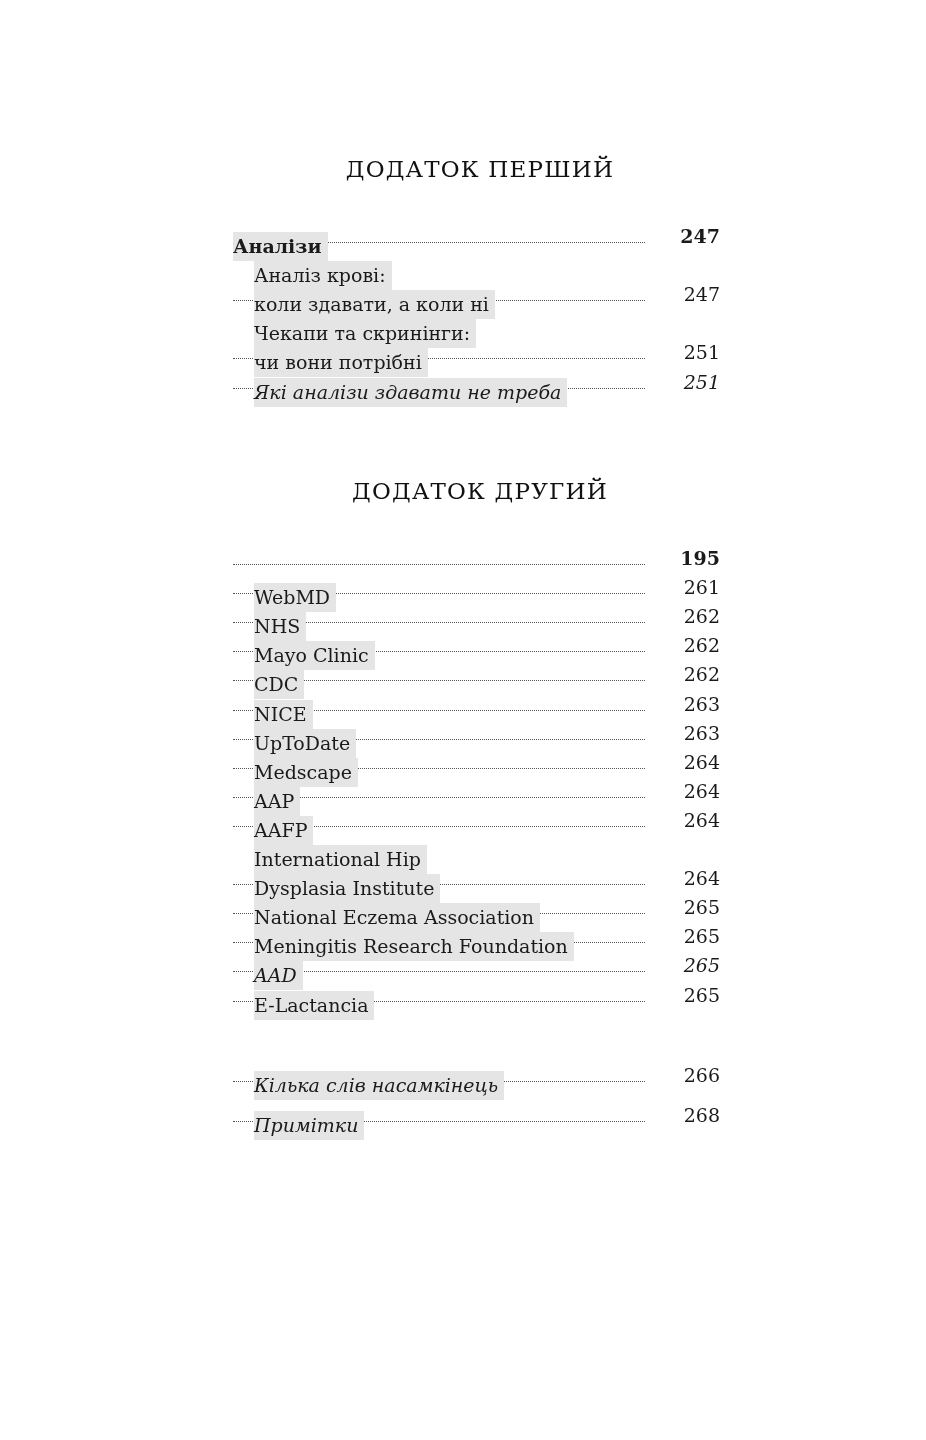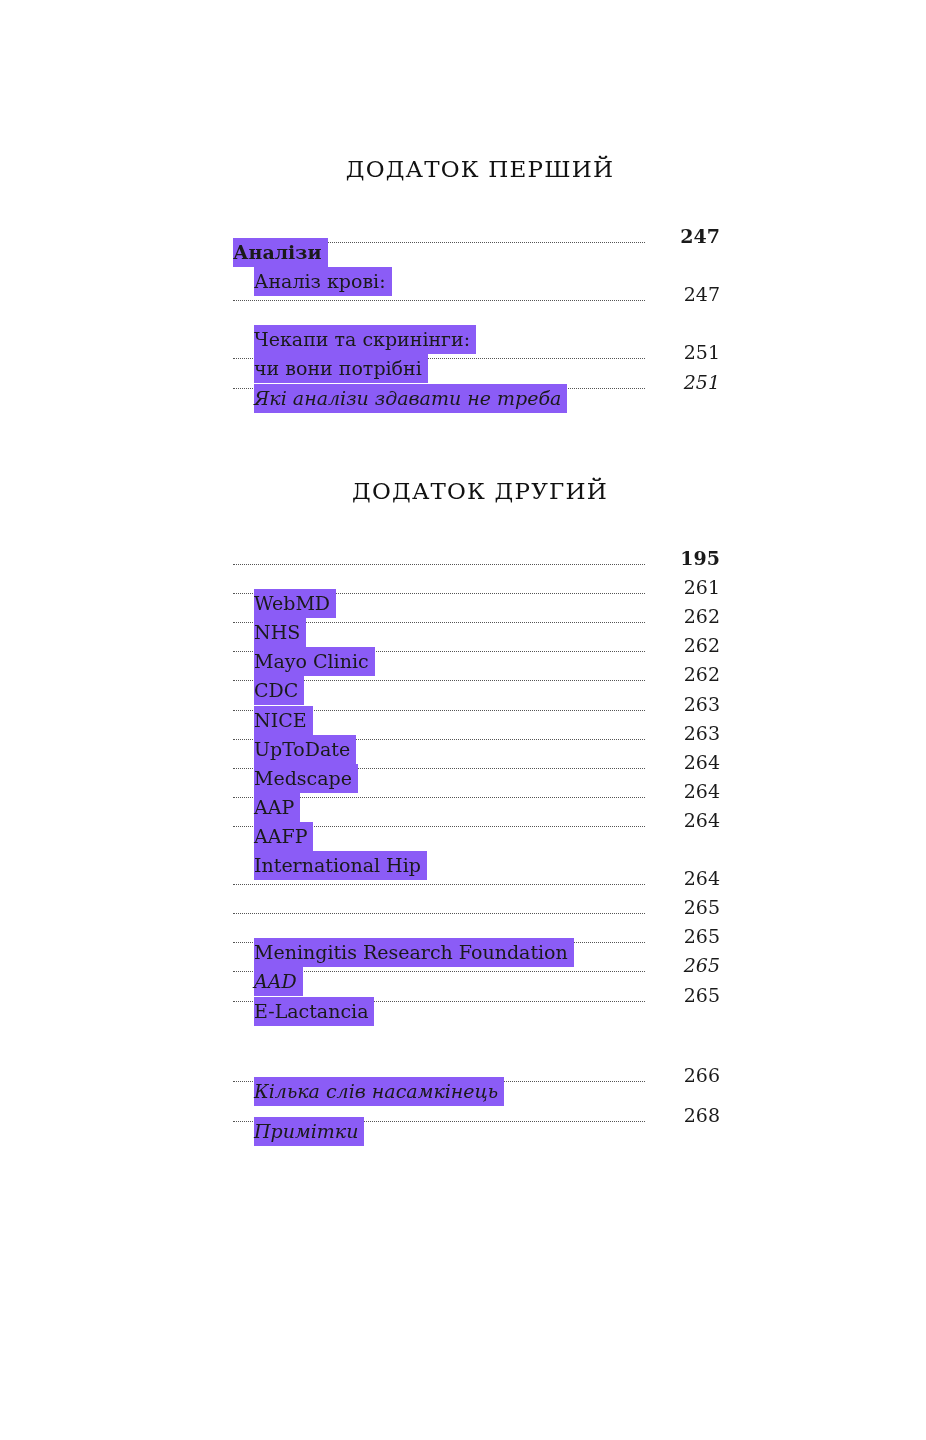--- a/index.html
+++ b/index.html
@@ -1,21 +1,21 @@
 <!DOCTYPE html>
 <html><head>
 <meta charset="utf-8">
 <style>
   html, body { margin: 0; padding: 0; background: #ffffff; }
   body { width: 926px; height: 1440px; position: relative; overflow: hidden;
          font-family: "DejaVu Serif", "Liberation Serif", serif; color: #1a1a1a; }
   .heading { position: absolute; left: 0; width: 960px; text-align: center;
              font-size: 23px; letter-spacing: 1.2px; font-weight: normal; color: #111; }
   .row { position: absolute; left: 233px; width: 487px; height: 29px; font-size: 19px; line-height: 29px; }
-  .row .label { position: absolute; left: 0; top: 16px; white-space: nowrap; background: #8b5cf6; padding-right: 6px; }
+  .row .label { position: absolute; left: 0; top: 10px; white-space: nowrap; background: #e5e5e5; padding-right: 6px; }
   .row.indent .label { left: 21px; }
   .row.bold .label { font-weight: bold; }
   .row.italic .label { font-style: italic; }
   .row .dots { position: absolute; left: 0; right: 75px; bottom: 8px; border-bottom: 1px dotted #555; }
   .row .page { position: absolute; right: 0; top: 0; text-align: right; }
   .row.bold .page { font-weight: bold; }
 </style>
 </head>
 <body>
 
@@ -25,20 +25,21 @@
       <span class="dots"></span>
       <span class="label">Аналізи</span>
       <span class="page">247</span>
     </div>
     <div class="row indent nodots" style="top: 251.1px;">
       <span class="label">Аналіз крові:</span>
       <span class="page"></span>
     </div>
     <div class="row indent" style="top: 280.2px;">
       <span class="dots"></span>
+      <span class="label">коли здавати, а коли ні</span>
       <span class="page">247</span>
     </div>
     <div class="row indent nodots" style="top: 309.3px;">
       <span class="label">Чекапи та скринінги:</span>
       <span class="page"></span>
     </div>
     <div class="row indent" style="top: 338.4px;">
       <span class="dots"></span>
       <span class="label">чи вони потрібні</span>
       <span class="page">251</span>
@@ -100,24 +101,26 @@
       <span class="dots"></span>
       <span class="label">AAFP</span>
       <span class="page">264</span>
     </div>
     <div class="row indent nodots" style="top: 835px;">
       <span class="label">International Hip</span>
       <span class="page"></span>
     </div>
     <div class="row indent" style="top: 864.1px;">
       <span class="dots"></span>
+      <span class="label">Dysplasia Institute</span>
       <span class="page">264</span>
     </div>
     <div class="row indent" style="top: 893.2px;">
       <span class="dots"></span>
+      <span class="label">National Eczema Association</span>
       <span class="page">265</span>
     </div>
     <div class="row indent" style="top: 922.3px;">
       <span class="dots"></span>
       <span class="label">Meningitis Research Foundation</span>
       <span class="page">265</span>
     </div>
     <div class="row indent" style="top: 951.4px; font-style: italic;">
       <span class="dots"></span>
       <span class="label">AAD</span>

